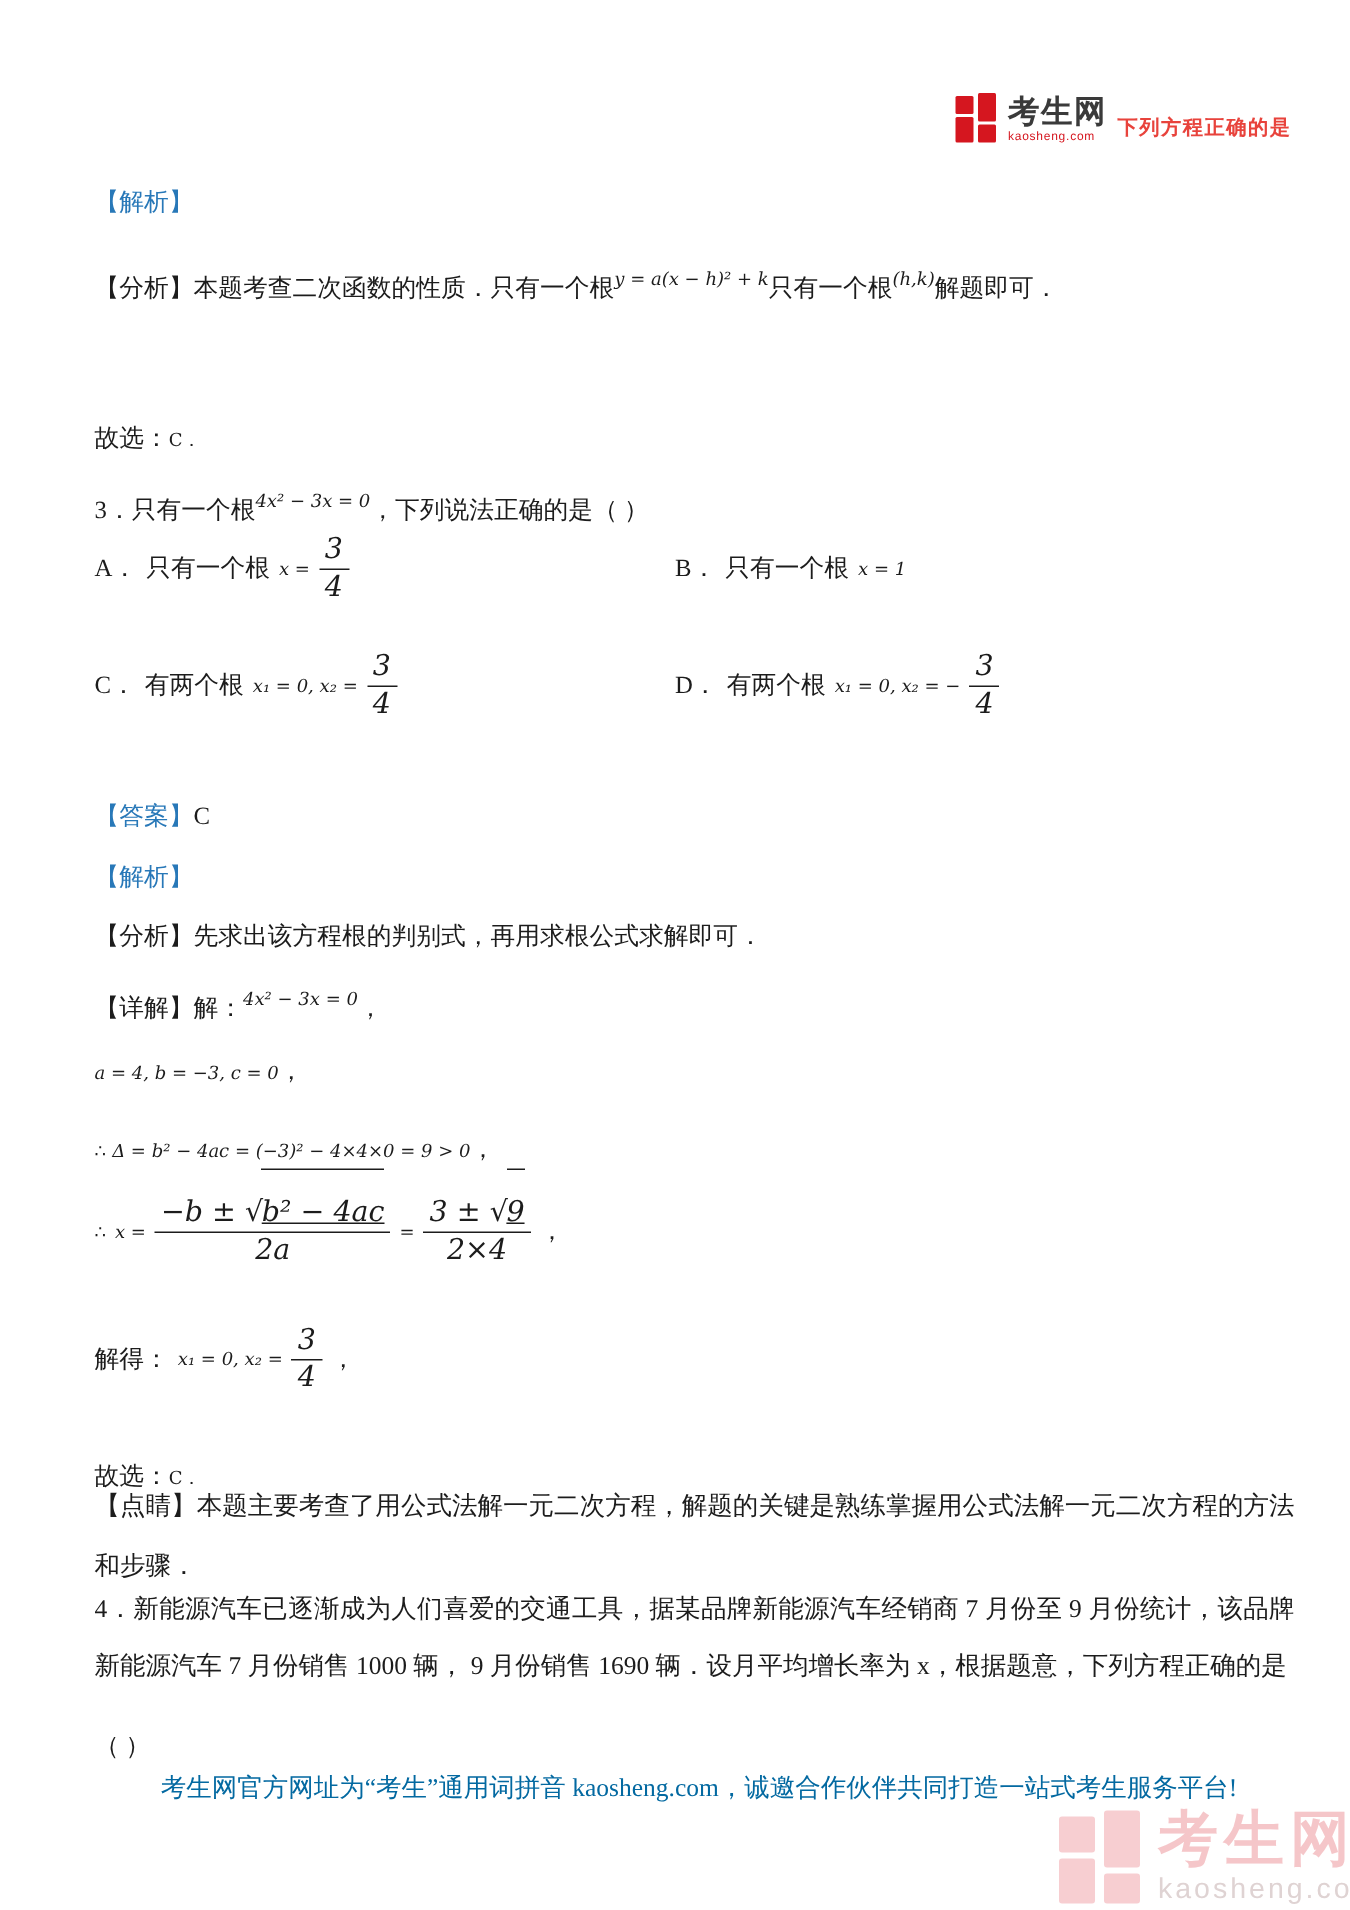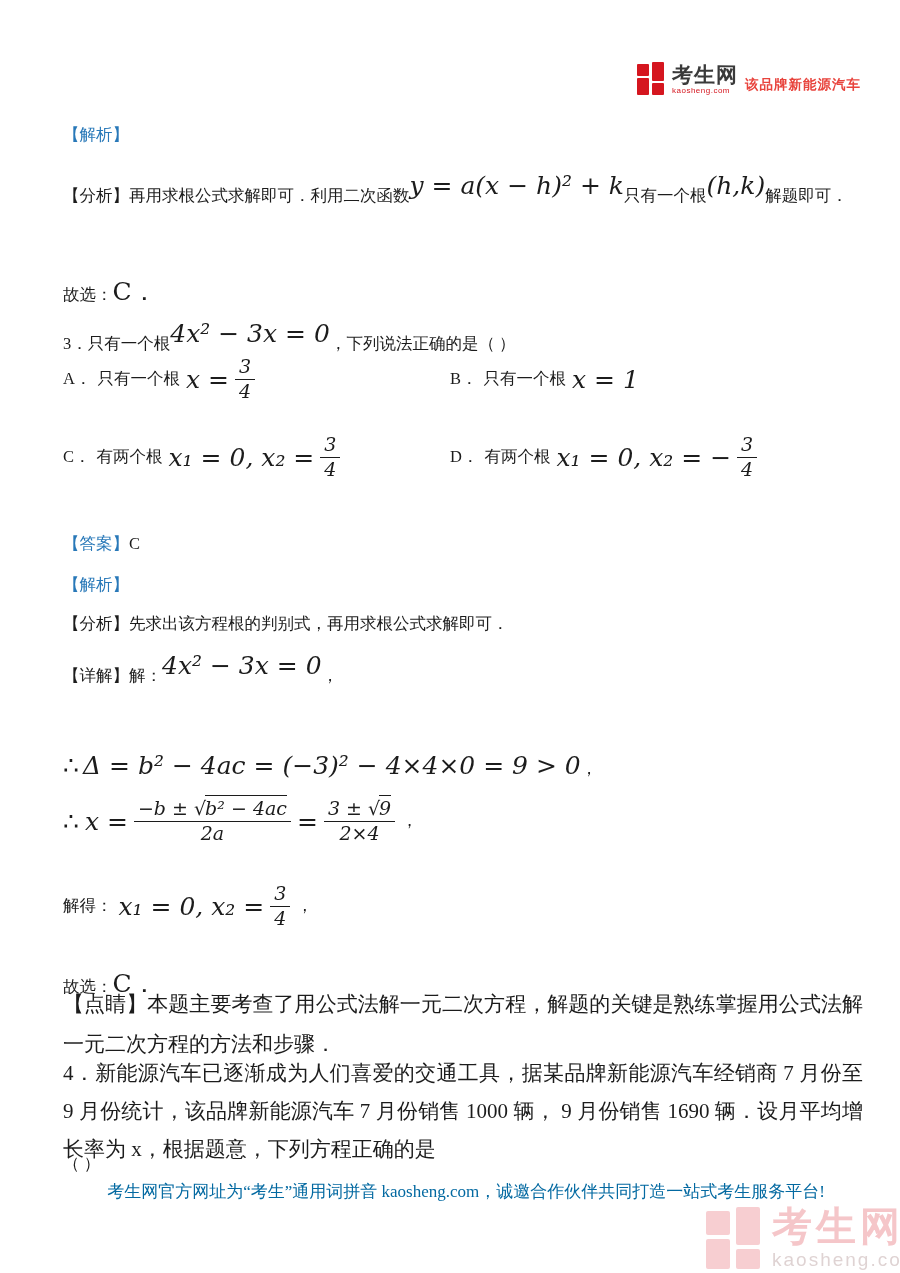--- a/index.html
+++ b/index.html
@@ -1,26 +1,26 @@
 <!DOCTYPE html>
 <html><head>
 <meta charset="utf-8">
 <style>
   html,body{margin:0;padding:0;background:#ffffff;}
   body{width:900px;height:1273px;position:relative;font-family:"Liberation Serif","DejaVu Serif",serif;color:#1c1c1c;overflow:hidden;}
   .page{position:absolute;inset:0;background:#fff;}
   .line{position:absolute;left:63px;font-size:16.5px;line-height:24px;white-space:nowrap;margin-top:22px;}
-  .wrapblk{position:absolute;left:63px;width:800px;font-size:21px;line-height:40px;text-align:justify;}
+  .wrapblk{position:absolute;left:63px;width:800px;font-size:17px;line-height:40px;text-align:justify;}
   .blue{color:#2878b8;}
-  .eq{font-family:"DejaVu Serif",serif;font-style:italic;font-size:25px;}
+  .eq{font-family:"DejaVu Serif",serif;font-style:italic;font-size:12px;}
   .raised{vertical-align:7px;display:inline-block;}
   .frac{display:inline-flex;flex-direction:column;text-align:center;vertical-align:middle;font-family:"DejaVu Serif",serif;font-style:italic;font-size:19px;line-height:1.15;}
   .fnum{border-bottom:1.4px solid #1c1c1c;padding:0 4px 1px;}
   .fden{padding:1px 4px 0;}
-  .rad{border-top:1.4px solid #1c1c1c;padding-top:1px;}
+  .rad{border-top:1.4px solid #1c1c1c;padding-top:17px;text-decoration:underline;}
   .sqrtg{margin-right:-1px;}
   .optrow{position:absolute;font-size:16.5px;display:flex;align-items:center;gap:6px;white-space:nowrap;}
   
   .logo{position:absolute;top:62px;left:637px;display:flex;align-items:flex-end;gap:7px;}
   .licon{position:relative;width:28px;height:33px;}
   .licon i{position:absolute;background:#d5161f;border-radius:1px;}
   .licon .b1{left:0;top:2px;width:12px;height:12px;}
   .licon .b2{left:15px;top:0;width:12px;height:19px;}
   .licon .b3{left:0;top:16px;width:12px;height:17px;}
   .licon .b4{left:15px;top:21px;width:12px;height:12px;}
@@ -51,27 +51,27 @@
     <span class="licon">
         <i class="b1"></i>
         <i class="b2"></i>
         <i class="b3"></i>
         <i class="b4"></i>
       </span>
     <span class="ltext">
       <span class="lbrand">考生网</span>
       <span class="ldomain">kaosheng.com</span>
     </span>
-    <span class="ltag">该品牌新能源汽车</span>
+    <span class="ltag">下列方程正确的是</span>
   </div>
 
   <div class="line blue" style="top:101px">【解析】</div>
 
   <div class="line" style="top:152px">
-    <span>【分析】</span><span>再用求根公式求解即可．利用二次函数</span><span class="eq raised">y = a(x − h)² + k</span><span>只有一个根</span><span class="eq raised">(h,k)</span><span>解题即可．</span>
+    <span>【分析】</span><span>本题考查二次函数的性质．只有一个根</span><span class="eq raised">y = a(x − h)² + k</span><span>只有一个根</span><span class="eq raised">(h,k)</span><span>解题即可．</span>
   </div>
 
 
   <div class="line" style="top:258px">
     <span>故选：</span><span class="eq" style="font-style:normal">C．</span>
   </div>
 
   <div class="line" style="top:300px">
     <span>3．</span><span>只有一个根</span><span class="eq raised">4x² − 3x = 0</span><span>，下列说法正确的是（      ）</span>
   </div>
@@ -117,20 +117,23 @@
   <div class="line blue" style="top:551px">【解析】</div>
 
   <div class="line" style="top:590px">
     <span>【分析】</span><span>先求出该方程根的判别式，再用求根公式求解即可．</span>
   </div>
 
   <div class="line" style="top:632px">
     <span>【详解】</span><span>解：</span><span class="eq raised">4x² − 3x = 0</span><span>，</span>
   </div>
 
+  <div class="line" style="top:680px">
+    <span class="eq">a = 4, b = −3, c = 0</span><span>，</span>
+  </div>
 
   <div class="line" style="top:732px">
     <span class="eq" style="font-style:normal">∴</span>
     <span class="eq">Δ = b² − 4ac = (−3)² − 4×4×0 = 9 &gt; 0</span><span>，</span>
   </div>
 
   <div class="optrow" style="top:790px;left:63px;height:62px">
     <span class="eq" style="font-style:normal">∴</span>
     <span class="eq">x =</span>
     <span class="frac">

